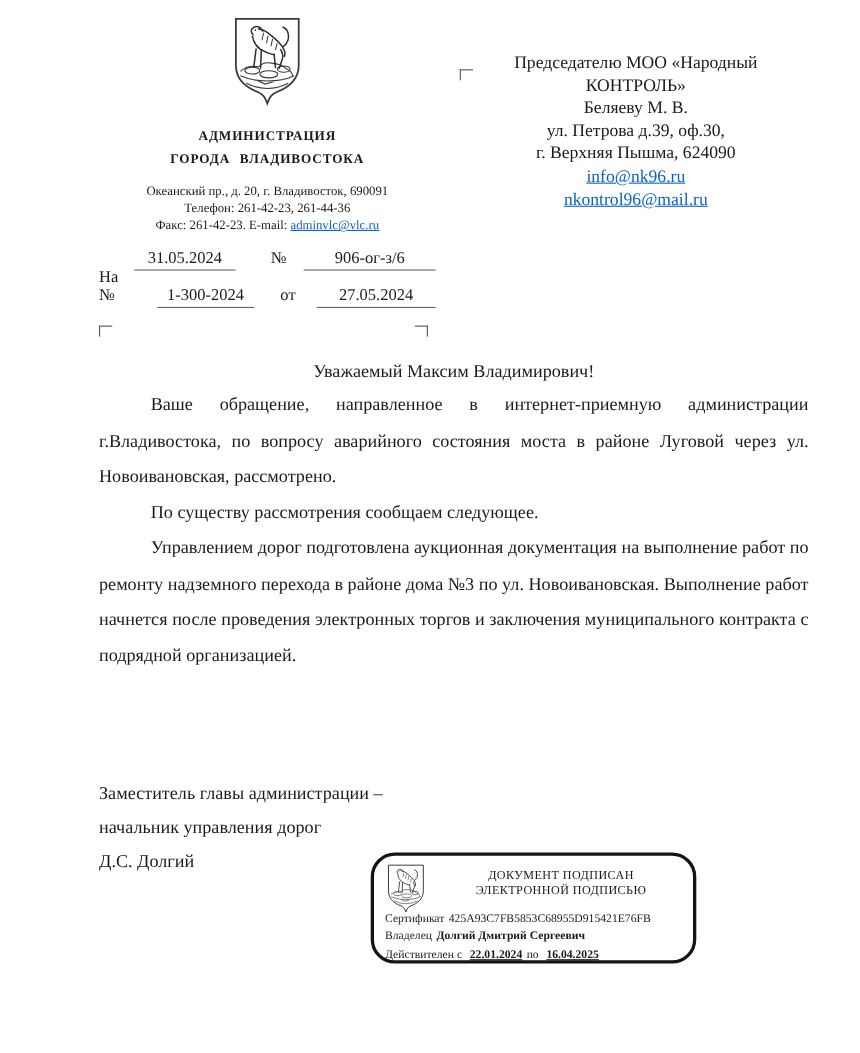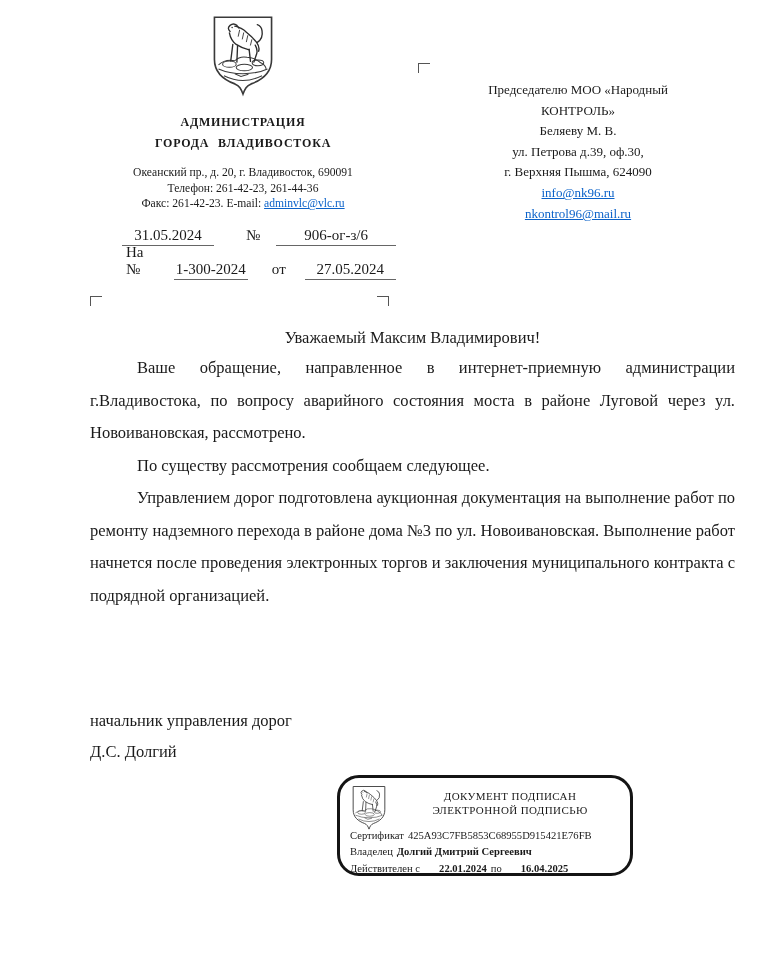--- a/index.html
+++ b/index.html
@@ -15,55 +15,55 @@
   .letterhead{position:absolute;left:88px;top:14px;width:310px;text-align:center;}
   .crest{display:inline-block;width:68px;height:84px;}
   .org-line{font-weight:bold;font-size:12px;line-height:21px;letter-spacing:0.8px;}
   .org-line.second{word-spacing:5px;}
   .org-block{margin-top:10px;}
   .addr-block{margin-top:11px;font-size:11.6px;line-height:15.6px;}
   a.link,.link{color:#0b62c9;text-decoration:underline;cursor:pointer;text-align:right;}
   
   .refblock{position:absolute;left:90px;top:224px;width:306px;font-size:15px;}
   .ref-row{display:flex;align-items:flex-end;height:22px;gap:12px;}
-  .ref-row.second{margin-top:12px;margin-left:36px;}
+  .ref-row.second{margin-top:12px;}
   .ucell{border-bottom:1px solid #666;text-align:center;padding-bottom:1px;}
   .ucell.c1{width:100px;margin-left:32px;}
   .ucell.c2{width:130px;margin-left:4px;}
   .ucell.c3{width:95px;margin-left:8px;}
   .ucell.c4{width:117px;margin-left:7px;}
   .ref-label{padding:0 0 2px 0;}
   .ref-label.num{margin-left:20px;}
   .ref-label.ot{margin-left:12px;}
   
   .corner{position:absolute;width:11px;height:9px;}
   .corner.tl{border-left:1.5px solid #555;border-top:1.5px solid #555;}
   .corner.tr{border-right:1.5px solid #555;border-top:1.5px solid #555;}
   
-  .recipient{position:absolute;left:420px;top:80px;width:316px;text-align:center;
-             font-size:13px;line-height:20.6px;}
+  .recipient{position:absolute;left:420px;top:48px;width:316px;text-align:center;
+             font-size:16px;line-height:20.6px;}
   
   .salutation{position:absolute;left:90px;top:328px;width:645px;text-align:center;
               font-size:16.5px;}
   .bodytext{position:absolute;left:90px;top:352px;width:645px;
             font-size:16.5px;line-height:32.5px;text-align:justify;}
   .bodytext p{margin:0;text-indent:47px;}
   
   .signature{position:absolute;left:90px;top:705px;width:665px;font-size:16.5px;line-height:31px;}
   .sig-row2{display:flex;justify-content:space-between;flex-direction:column;}
   
   .stamp{position:absolute;left:337px;top:775px;width:290px;height:95px;
          border:3px solid #141414;border-radius:22px;background:#fff;}
   .stamp-crest{position:absolute;left:10px;top:7px;width:38px;height:46px;}
   .stamp-title{position:absolute;left:56px;right:6px;top:11px;text-align:center;
                font-size:11px;line-height:14px;letter-spacing:0.4px;}
   .stamp-details{position:absolute;left:10px;top:50px;right:6px;
                  font-size:10.6px;line-height:16.3px;white-space:nowrap;}
   .stamp-details .b{font-weight:bold;}
-  .sp-l{margin-left:4px;} .sp-xl{margin-left:19px;text-decoration:underline;}
+  .sp-l{margin-left:4px;} .sp-xl{margin-left:7px;text-decoration:underline;}
   svg .ln{fill:none;stroke:#3a3a3a;stroke-width:2.4;}
   svg .ln-thin{fill:none;stroke:#3a3a3a;stroke-width:1.5;}
   svg .tiger{fill:none;stroke:#2d2d2d;stroke-width:2;stroke-linecap:round;}
   svg .stripe{fill:none;stroke:#2d2d2d;stroke-width:1.3;}
 </style>
 </head>
 <body>
 
 <svg width="0" height="0" style="position:absolute">
   <defs>
@@ -144,20 +144,21 @@
 
   <div class="salutation">Уважаемый Максим Владимирович!</div>
 
   <div class="bodytext">
     <p>Ваше обращение, направленное в интернет-приемную администрации г.Владивостока, по вопросу аварийного состояния моста в районе Луговой через ул. Новоивановская, рассмотрено.</p>
     <p>По существу рассмотрения сообщаем следующее.</p>
     <p>Управлением дорог подготовлена аукционная документация на выполнение работ по ремонту надземного перехода в районе дома №3 по ул. Новоивановская. Выполнение работ начнется после проведения электронных торгов и заключения муниципального контракта с подрядной организацией.</p>
   </div>
 
   <div class="signature">
+    <div>Заместитель главы администрации –</div>
     <div class="sig-row2">
       <span>начальник управления дорог</span>
       <span>Д.С. Долгий</span>
     </div>
   </div>
 
   <div class="stamp">
     <svg class="stamp-crest" viewBox="0 0 100 122">
         <use href="#crest"></use>
       </svg>

